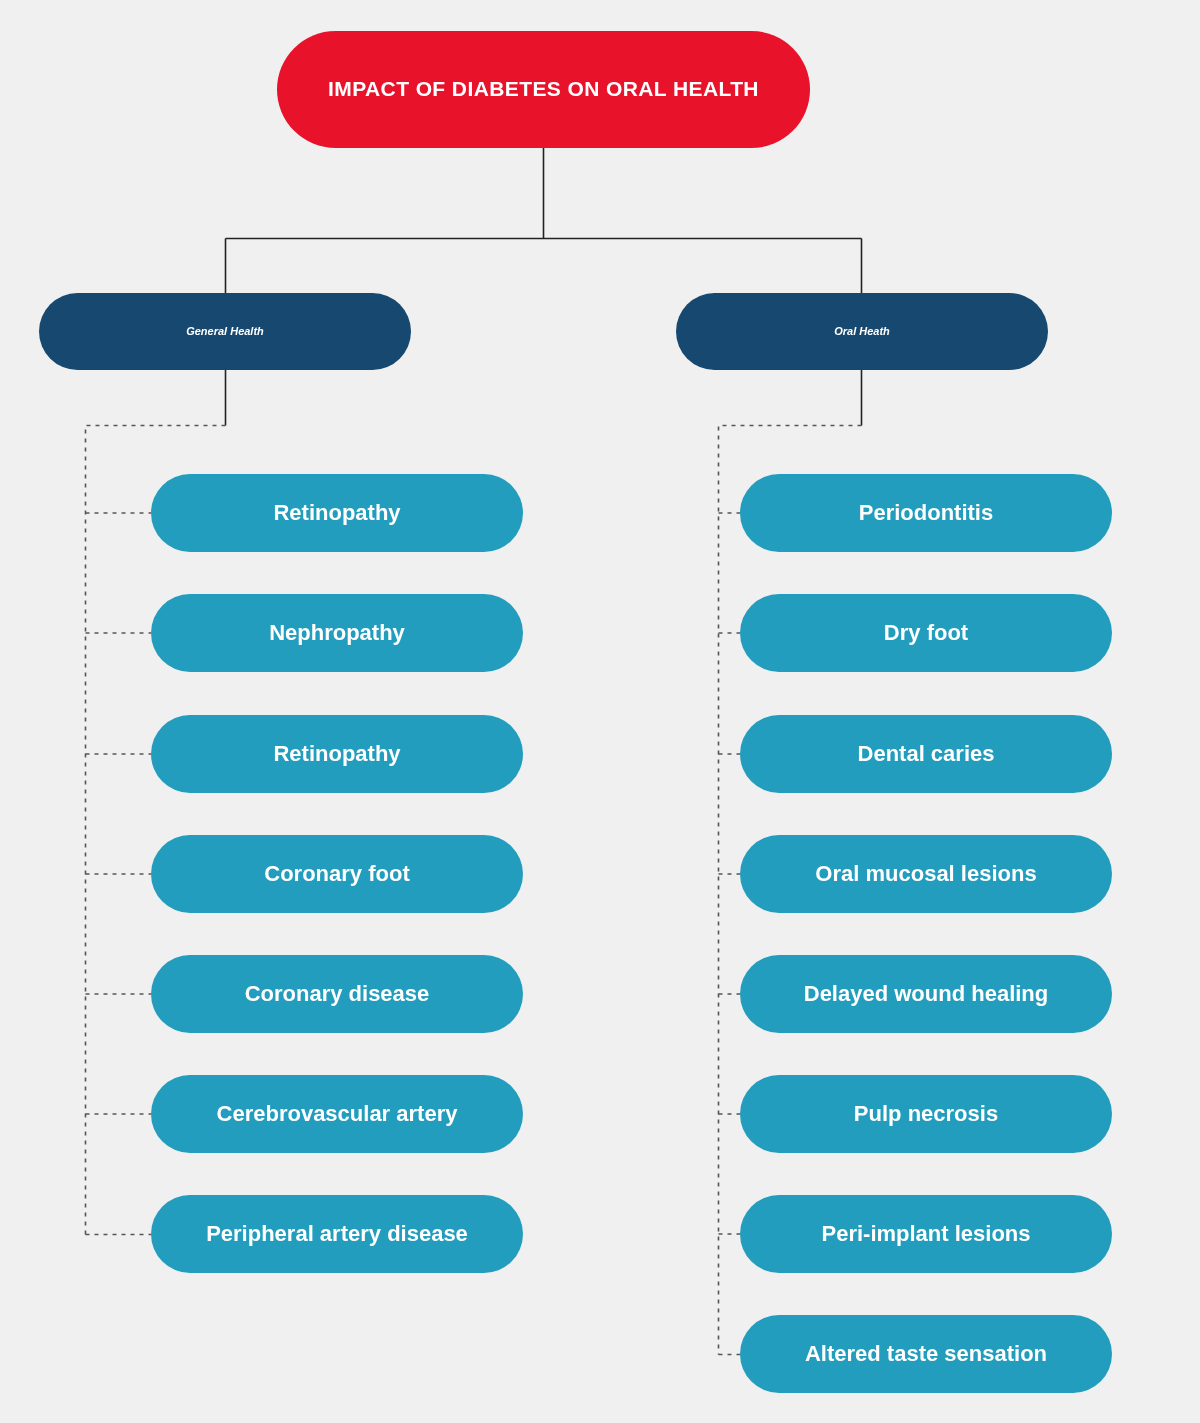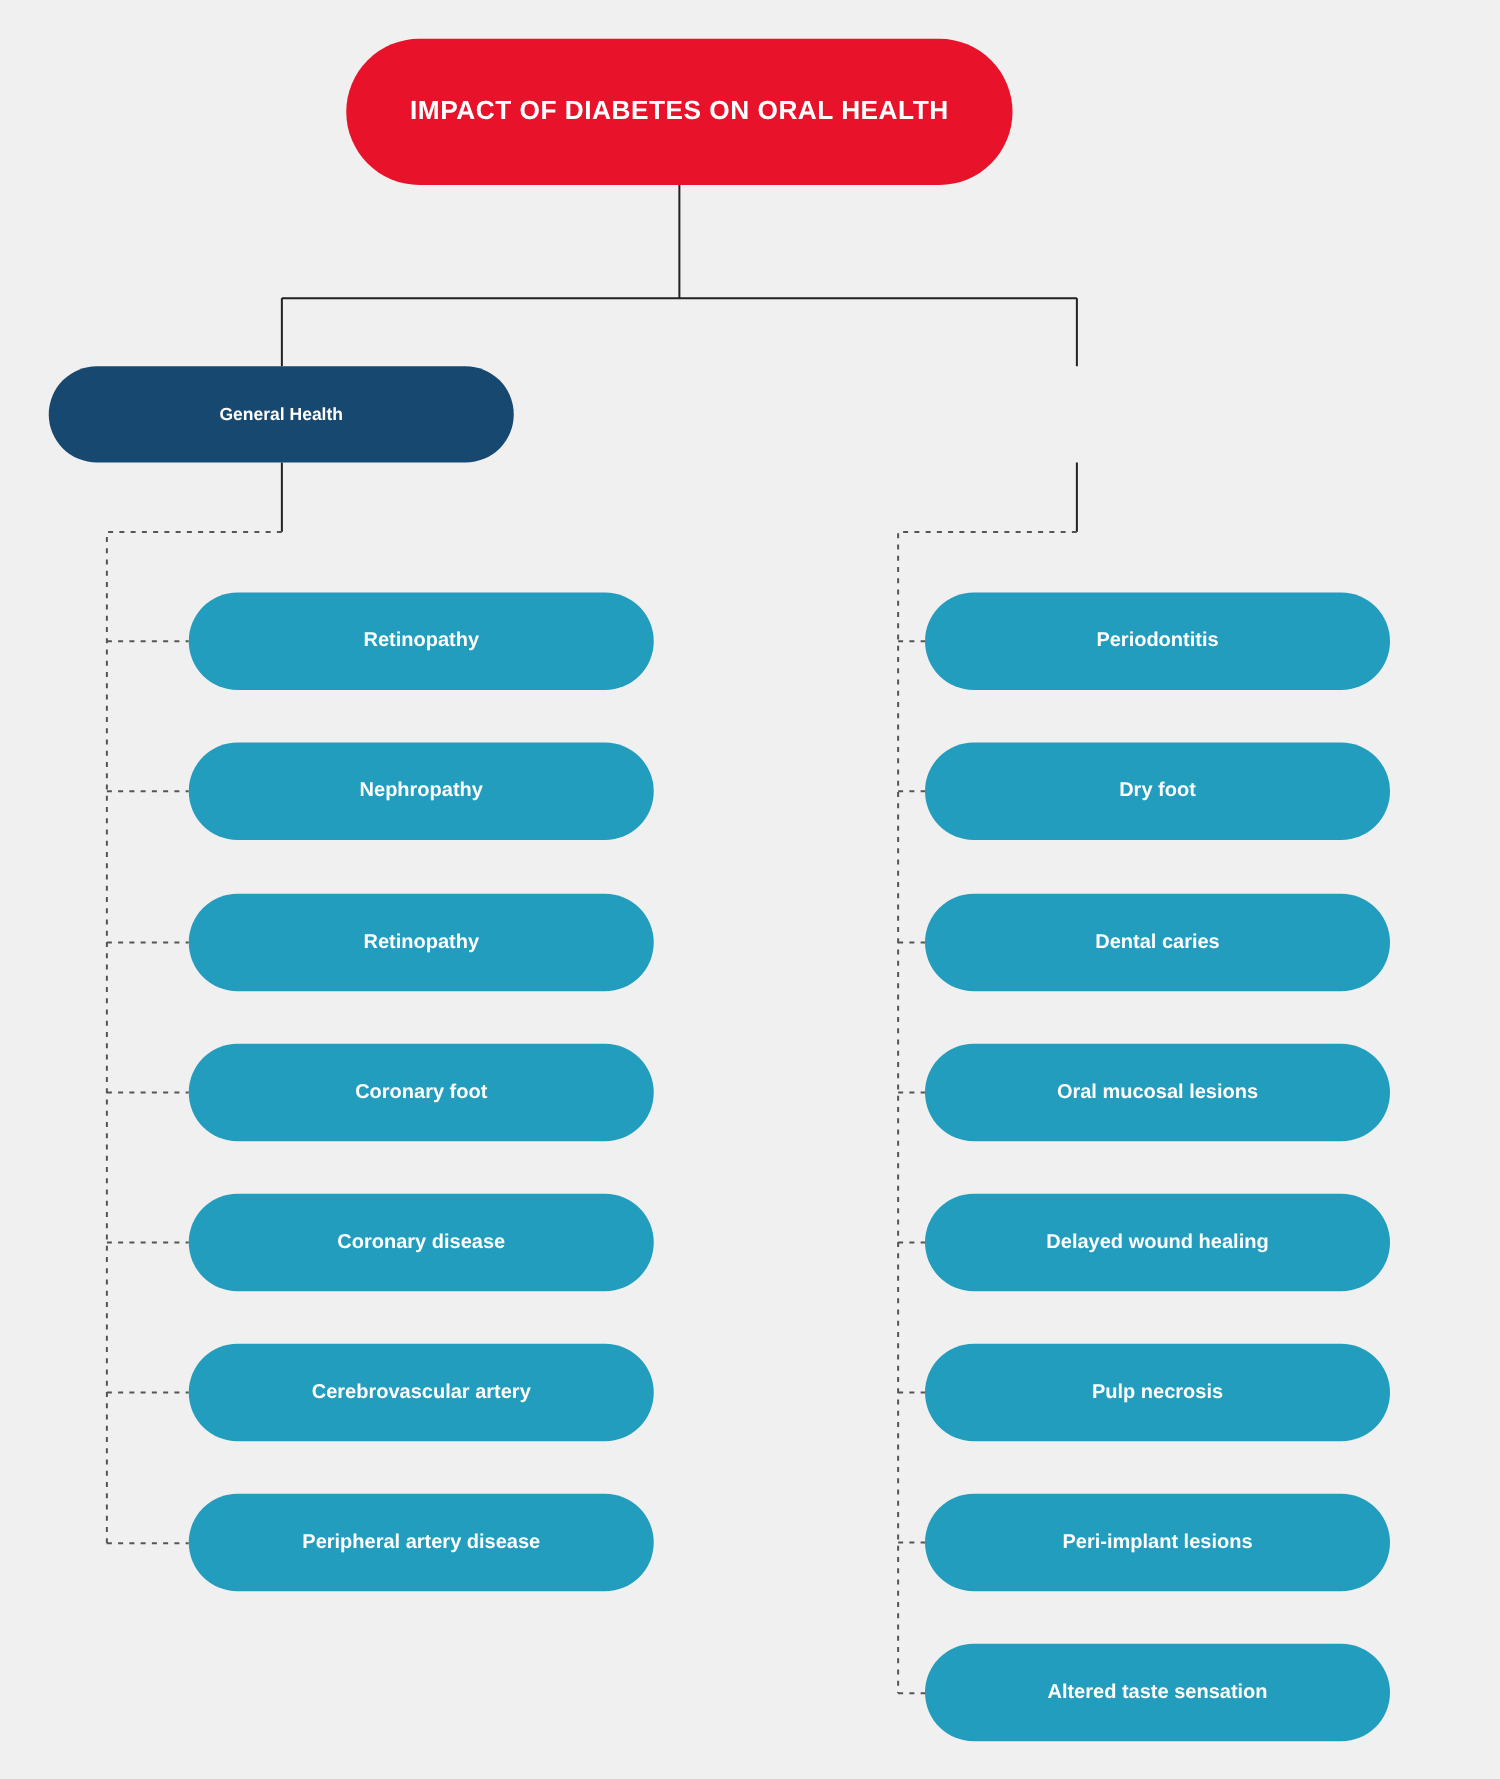--- a/index.html
+++ b/index.html
@@ -46,31 +46,32 @@
     background: #e8132b;
     font-size: 21px;
     font-weight: bold;
     letter-spacing: 0.4px;
   }
   .node-branch {
     top: 293px;
     width: 372px;
     height: 77px;
     background: #17486f;
-    font-size: 14px;
+    font-size: 11px;
     font-weight: bold;
+    font-style: italic;
   }
   .node-branch-left  { left: 39px; }
   .node-branch-right { left: 676px; }
 
   .node-leaf {
     width: 372px;
     height: 78px;
     background: #229dbe;
-    font-size: 16px;
+    font-size: 22px;
     font-weight: bold;
   }
   .col-left  .node-leaf { left: 151px; }
   .col-right .node-leaf { left: 740px; }
 </style>
 </head>
 <body>
 
 <div id="diagram-root">
 
@@ -116,20 +117,21 @@
   <div class="col-left">
     <div class="node node-leaf" style="top:474px">Retinopathy</div>
     <div class="node node-leaf" style="top:594px">Nephropathy</div>
     <div class="node node-leaf" style="top:715px">Retinopathy</div>
     <div class="node node-leaf" style="top:835px">Coronary foot</div>
     <div class="node node-leaf" style="top:955px">Coronary disease</div>
     <div class="node node-leaf" style="top:1075px">Cerebrovascular artery</div>
     <div class="node node-leaf" style="top:1195px">Peripheral artery disease</div>
   </div>
 
+  <div class="node node-branch node-branch-right">Oral Heath</div>
 
   <div class="col-right">
     <div class="node node-leaf" style="top:474px">Periodontitis</div>
     <div class="node node-leaf" style="top:594px">Dry foot</div>
     <div class="node node-leaf" style="top:715px">Dental caries</div>
     <div class="node node-leaf" style="top:835px">Oral mucosal lesions</div>
     <div class="node node-leaf" style="top:955px">Delayed wound healing</div>
     <div class="node node-leaf" style="top:1075px">Pulp necrosis</div>
     <div class="node node-leaf" style="top:1195px">Peri-implant lesions</div>
     <div class="node node-leaf" style="top:1315px">Altered taste sensation</div>

